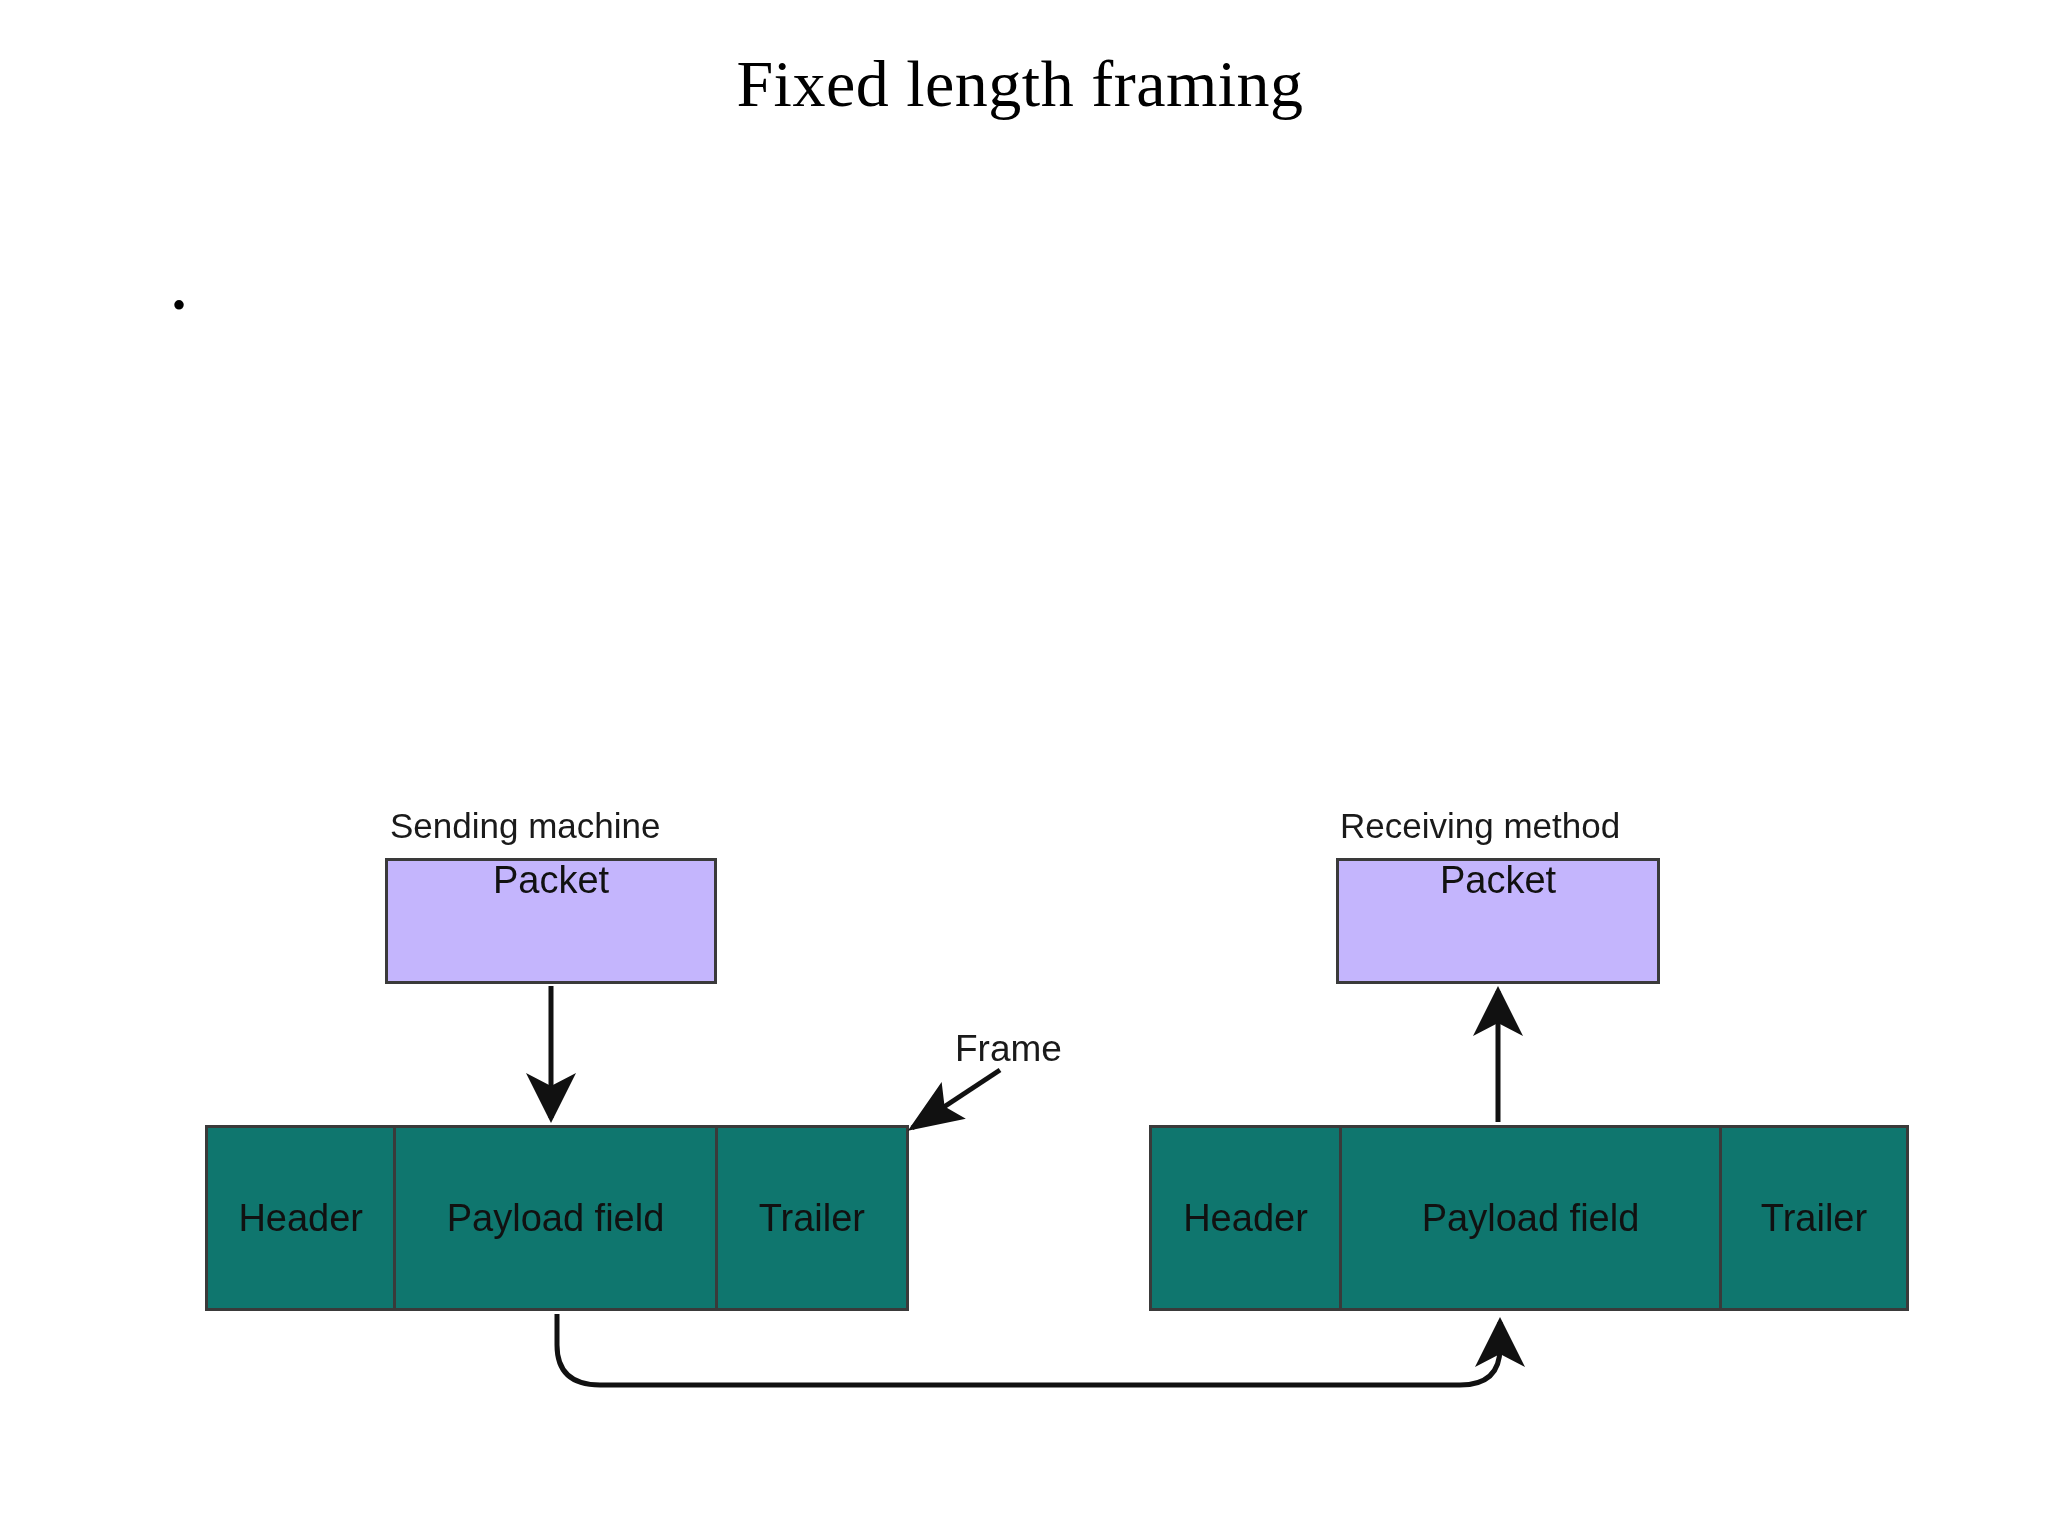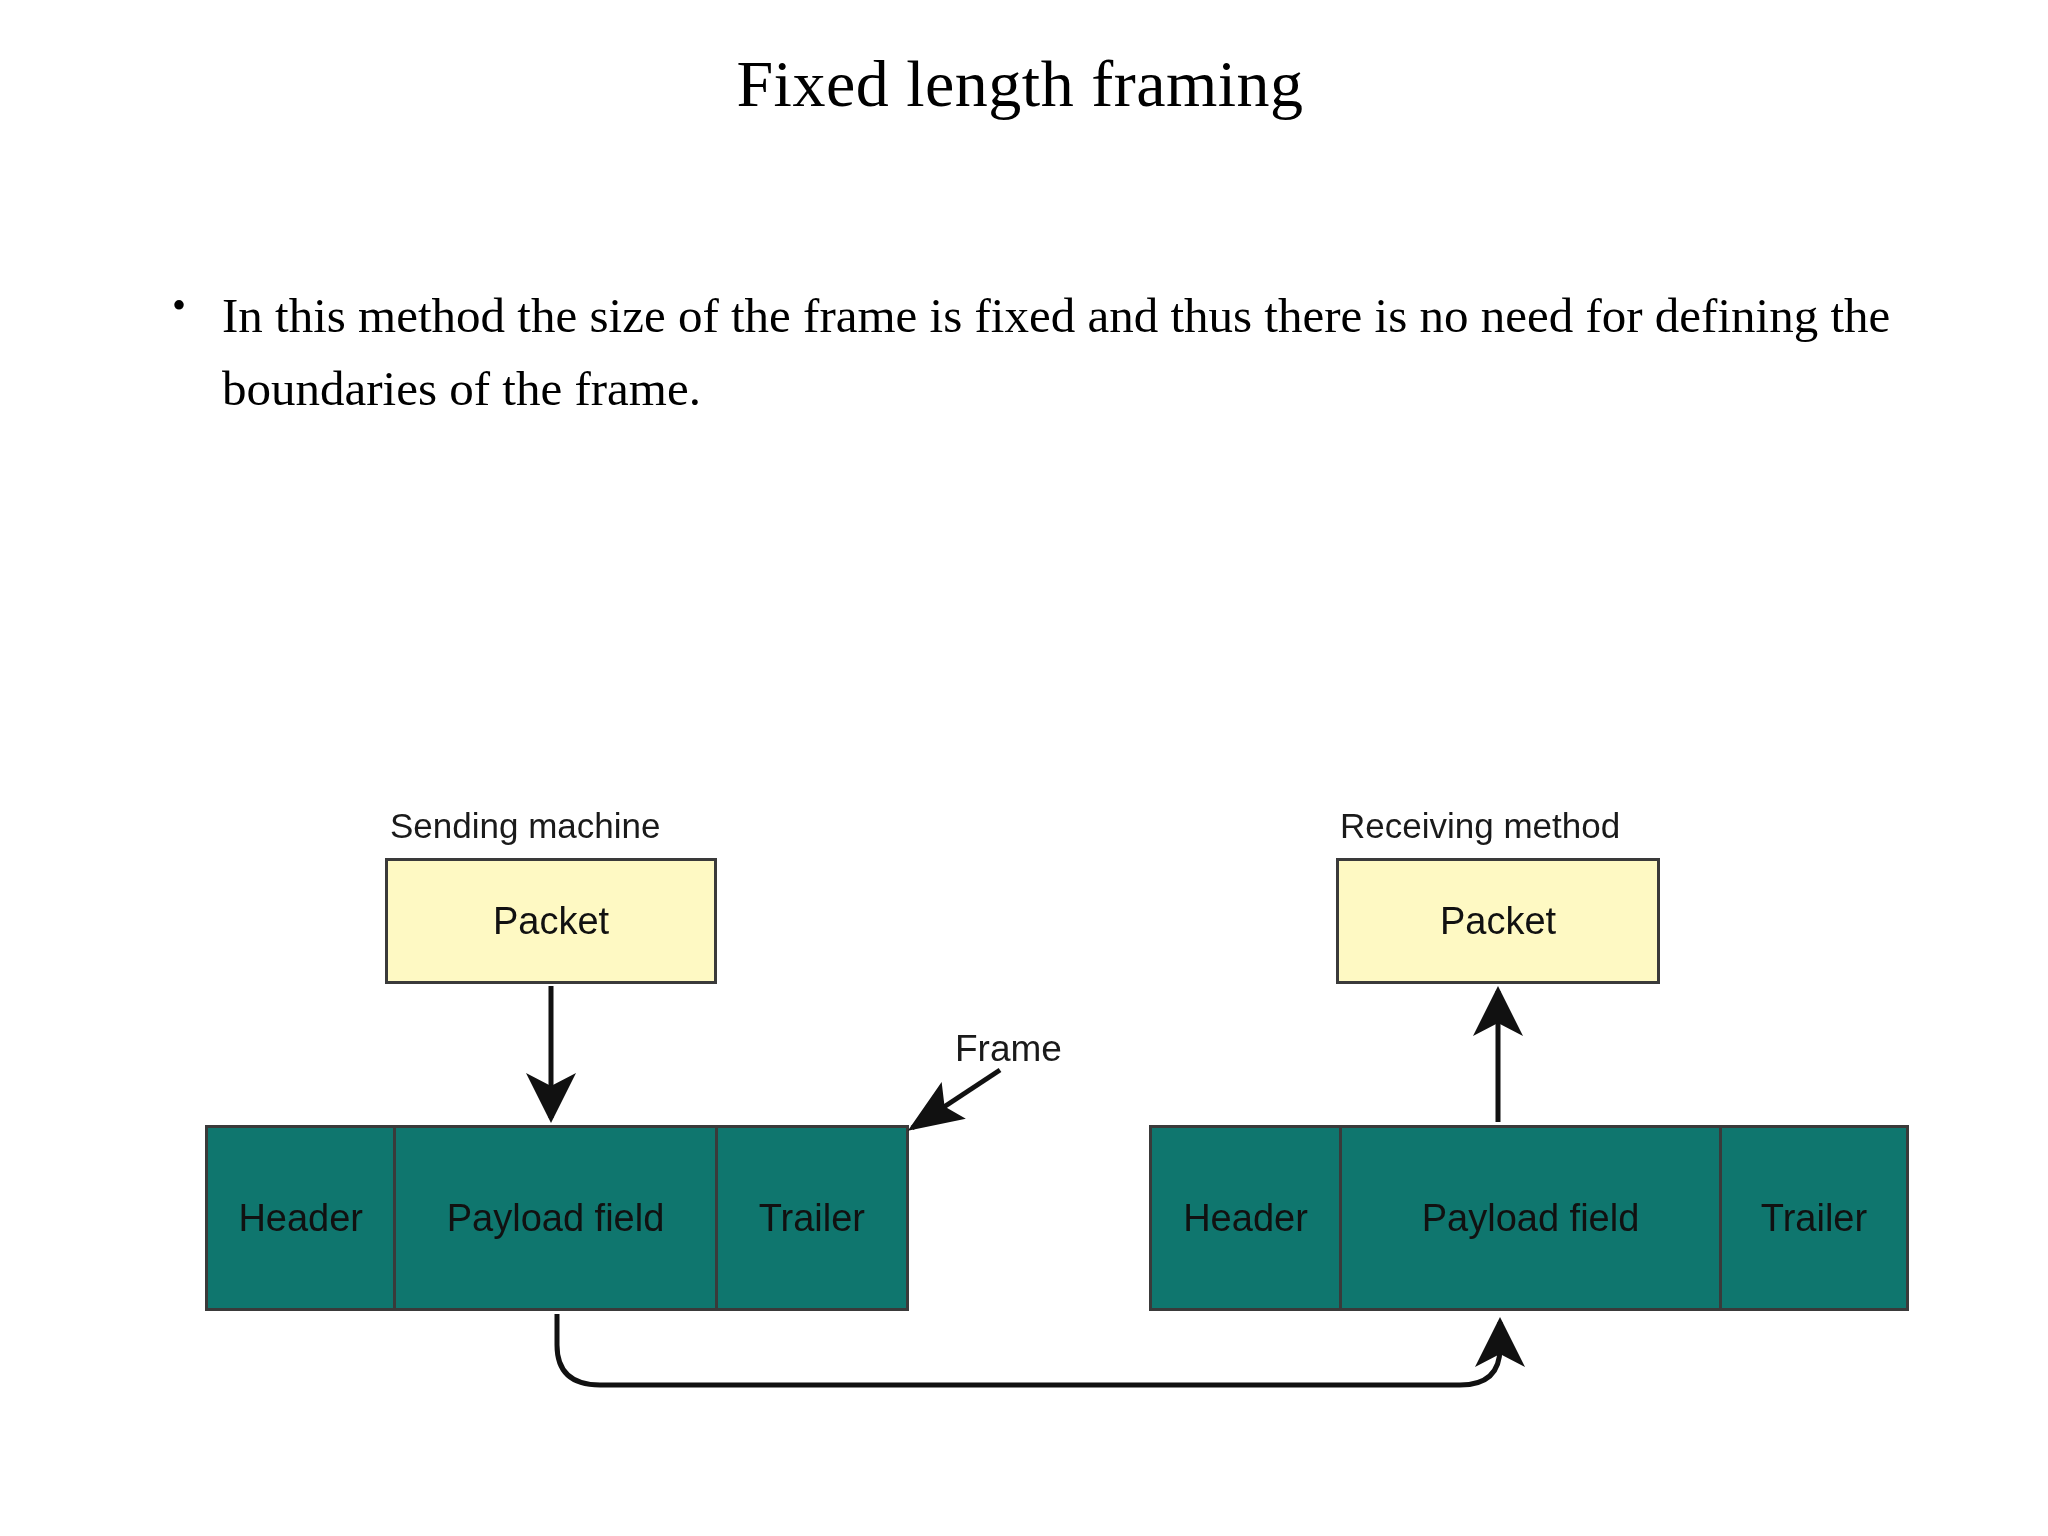--- a/index.html
+++ b/index.html
@@ -71,23 +71,22 @@
     font-family: "Liberation Sans", "DejaVu Sans", sans-serif;
     font-size: 35px;
     line-height: 1;
     color: #1a1a1a;
     white-space: nowrap;
   }
   .dg-box {
     position: absolute;
     box-sizing: border-box;
     border: 3px solid #3a3a3a;
-    background: #fef9c3;
+    background: #c4b5fd;
     display: flex;
-    align-items: center;
     justify-content: center;
   }
   .dg-box-text {
     font-family: "Liberation Sans", "DejaVu Sans", sans-serif;
     font-size: 38px;
     line-height: 1;
     color: #111111;
     white-space: nowrap;
   }
   .frame-strip {
@@ -122,21 +121,20 @@
   }
 </style>
 </head>
 <body>
 
 <div id="slide-title">Fixed length framing</div>
 
 <div id="body-list">
   <div class="bullet-row">
     <span class="bullet-glyph">•</span>
-    <span class="bullet-text">In this method the size of the frame is fixed and thus there is no need for defining the boundaries of the frame.</span>
   </div>
 </div>
 
 <div id="diagram">
 
   <div class="dg-label" style="left:390px; top:808px;">Sending machine</div>
 
   <div class="dg-box" style="left:385px; top:858px; width:332px; height:126px;">
     <span class="dg-box-text">Packet</span>
   </div>

